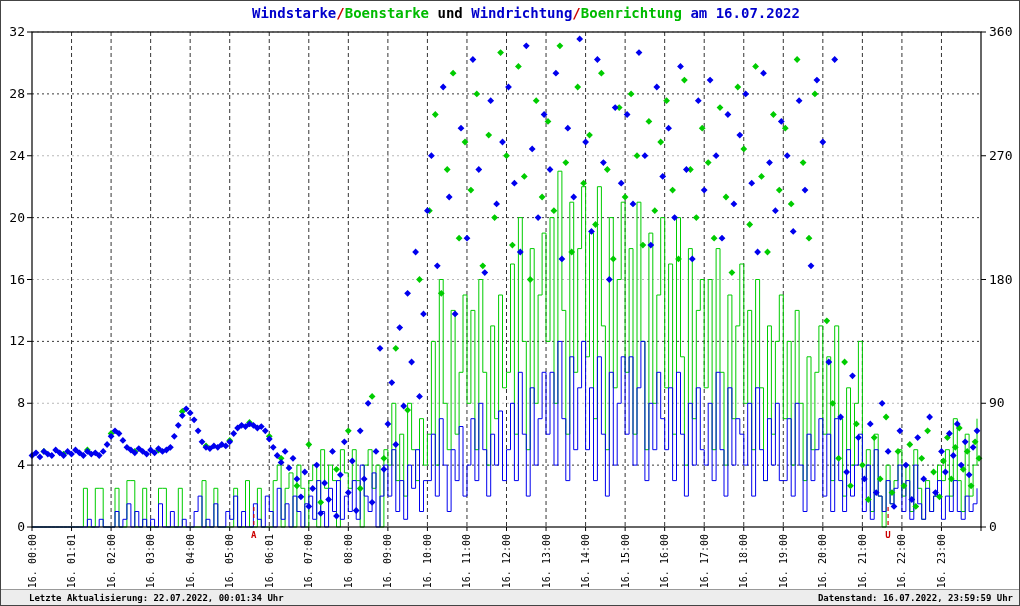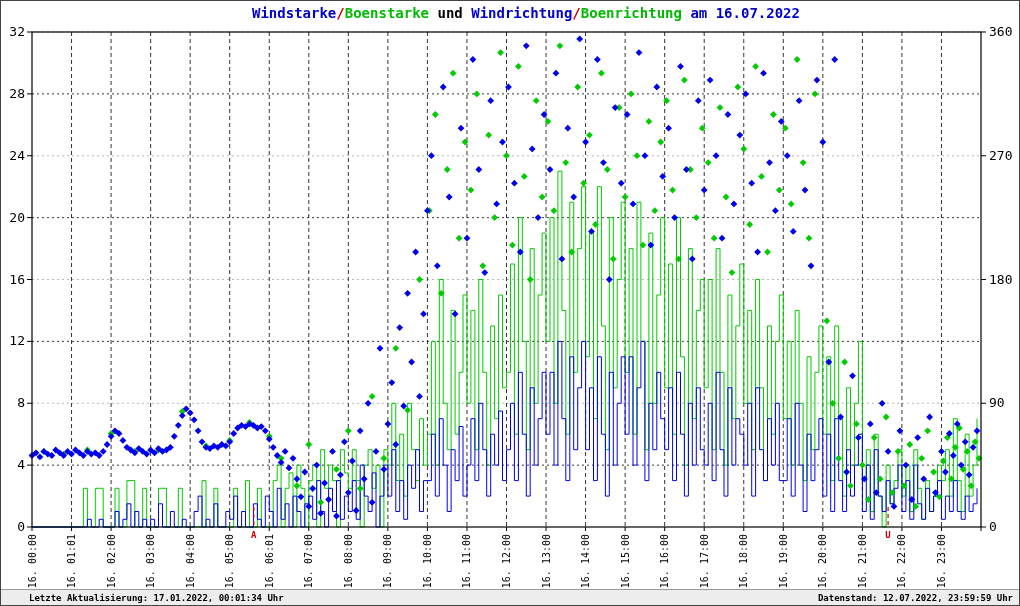--- a/index.html
+++ b/index.html
@@ -149,16 +149,16 @@
       <line x1="940.4583333333334" y1="526" x2="940.4583333333334" y2="530" stroke="#000" stroke-width="1"></line>
       <text x="0" y="0" font-family="&quot;DejaVu Sans Mono&quot;,monospace" fill="#000" font-size="10" text-anchor="end" transform="translate(943.9583333333334,533) rotate(-90)">16. 23:00</text>
       <line x1="980" y1="526" x2="980" y2="530" stroke="#000" stroke-width="1"></line>
       <line x1="252.82875" y1="506" x2="252.82875" y2="525" stroke="#cc0000" stroke-width="1.2" stroke-dasharray="4,3"></line>
       <text x="252.82875" y="537" font-family="&quot;DejaVu Sans Mono&quot;,monospace" fill="#cc0000" font-size="9" font-weight="bold" text-anchor="middle">A</text>
       <line x1="887.0770833333332" y1="506" x2="887.0770833333332" y2="525" stroke="#cc0000" stroke-width="1.2" stroke-dasharray="4,3"></line>
       <text x="887.0770833333332" y="537" font-family="&quot;DejaVu Sans Mono&quot;,monospace" fill="#cc0000" font-size="9" font-weight="bold" text-anchor="middle">U</text>
     </svg>
   <div id="chart-title"><span class="seg" style="color: rgb(0, 0, 204);">Windstarke</span><span class="seg" style="color: rgb(204, 0, 0);">/</span><span class="seg" style="color: rgb(0, 187, 0);">Boenstarke</span><span class="seg" style="color: rgb(0, 0, 0);"> und </span><span class="seg" style="color: rgb(0, 0, 204);">Windrichtung</span><span class="seg" style="color: rgb(204, 0, 0);">/</span><span class="seg" style="color: rgb(0, 187, 0);">Boenrichtung</span><span class="seg" style="color: rgb(0, 0, 204);"> am 16.07.2022</span></div>
   <div id="footer-bar">
-    <span>Letzte Aktualisierung: 17.01.2022, 00:01:34 Uhr</span>
-    <span>Datenstand: 12.07.2022, 23:59:59 Uhr</span>
+    <span>Letzte Aktualisierung: 22.07.2022, 00:01:34 Uhr</span>
+    <span>Datenstand: 16.07.2022, 23:59:59 Uhr</span>
   </div>
 </div>
 
 </body></html>

